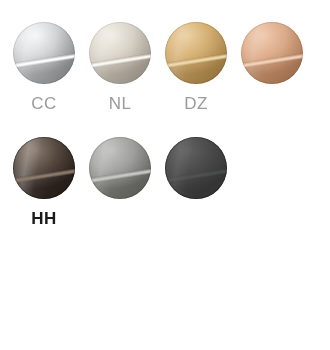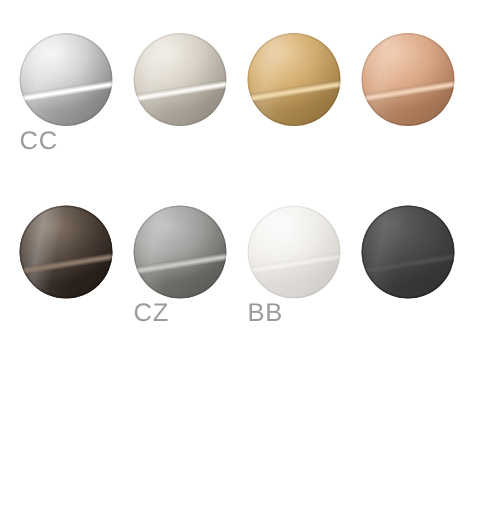--- a/index.html
+++ b/index.html
@@ -113,21 +113,23 @@
 
   
   .rim {
     position: absolute;
     inset: 0;
     border-radius: 50%;
     box-shadow: inset 0 0 0 1px var(--rim);
   }
 
   .swatch-label {
+    margin-top: 10px;
     width: 62px;
+    text-align: center;
     font-size: 17px;
     line-height: 20px;
     letter-spacing: 0.5px;
     color: #9b9b9b;
     font-weight: 400;
     user-select: none;
   }
   .swatch-cell.selected .swatch-label {
     color: #1a1a1a;
     font-weight: 700;
@@ -152,31 +154,33 @@
     <div class="swatch-cell">
       <div class="swatch-ball-wrap">
         <div class="swatch-ball" style="--base: #ddd7cc; --hi: #f0ece3; --lo: #bdb5a7; --seam: #fbf9f5; --rim: rgba(0,0,0,0.08); --sheen: 0.8; --seamop: 1;">
           <div class="shade-body"></div>
           <div class="shade-sheen"></div>
           <div class="skirt"></div>
           <div class="seam"></div>
           <div class="rim"></div>
         </div>
       </div>
+      <div class="swatch-label">NL</div>
     </div>
     <div class="swatch-cell">
       <div class="swatch-ball-wrap">
         <div class="swatch-ball" style="--base: #d9b274; --hi: #e8cb9c; --lo: #bb9351; --seam: #f0d8ab; --rim: rgba(0,0,0,0.10); --sheen: 0.7; --seamop: 1;">
           <div class="shade-body"></div>
           <div class="shade-sheen"></div>
           <div class="skirt"></div>
           <div class="seam"></div>
           <div class="rim"></div>
         </div>
       </div>
+      <div class="swatch-label">DZ</div>
     </div>
     <div class="swatch-cell">
       <div class="swatch-ball-wrap">
         <div class="swatch-ball" style="--base: #e0ae8c; --hi: #edc6a9; --lo: #c38a63; --seam: #f2d2b8; --rim: rgba(0,0,0,0.10); --sheen: 0.65; --seamop: 1;">
           <div class="shade-body"></div>
           <div class="shade-sheen"></div>
           <div class="skirt"></div>
           <div class="seam"></div>
           <div class="rim"></div>
         </div>
@@ -185,44 +189,32 @@
     <div class="swatch-cell selected">
       <div class="swatch-ball-wrap">
         <div class="swatch-ball" style="--base: #574a40; --hi: #7d6d60; --lo: #302620; --seam: #8d7c6d; --rim: rgba(0,0,0,0.25); --sheen: 1; --seamop: 1;">
           <div class="shade-body"></div>
           <div class="shade-sheen"></div>
           <div class="skirt"></div>
           <div class="seam"></div>
           <div class="rim"></div>
         </div>
       </div>
+      <div class="swatch-label">HH</div>
     </div>
     <div class="swatch-cell">
       <div class="swatch-ball-wrap">
         <div class="swatch-ball" style="--base: #a3a3a1; --hi: #bcbcba; --lo: #74746f; --seam: #c9c9c6; --rim: rgba(0,0,0,0.12); --sheen: 0.7; --seamop: 1;">
           <div class="shade-body"></div>
           <div class="shade-sheen"></div>
           <div class="skirt"></div>
           <div class="seam"></div>
           <div class="rim"></div>
         </div>
       </div>
-      <div class="swatch-label">CZ</div>
-    </div>
-    <div class="swatch-cell">
-      <div class="swatch-ball-wrap">
-        <div class="swatch-ball" style="--base: #f4f2ef; --hi: #fdfcfb; --lo: #e5e2dd; --seam: #ffffff; --rim: rgba(0,0,0,0.05); --sheen: 0.35; --seamop: 0.35;">
-          <div class="shade-body"></div>
-          <div class="shade-sheen"></div>
-          <div class="skirt"></div>
-          <div class="seam"></div>
-          <div class="rim"></div>
-        </div>
-      </div>
-      <div class="swatch-label">BB</div>
     </div>
     <div class="swatch-cell">
       <div class="swatch-ball-wrap">
         <div class="swatch-ball" style="--base: #4a4b4a; --hi: #5b5c5b; --lo: #39393a; --seam: #5e5f5e; --rim: rgba(0,0,0,0.25); --sheen: 0.35; --seamop: 0.45;">
           <div class="shade-body"></div>
           <div class="shade-sheen"></div>
           <div class="skirt"></div>
           <div class="seam"></div>
           <div class="rim"></div>
         </div>

